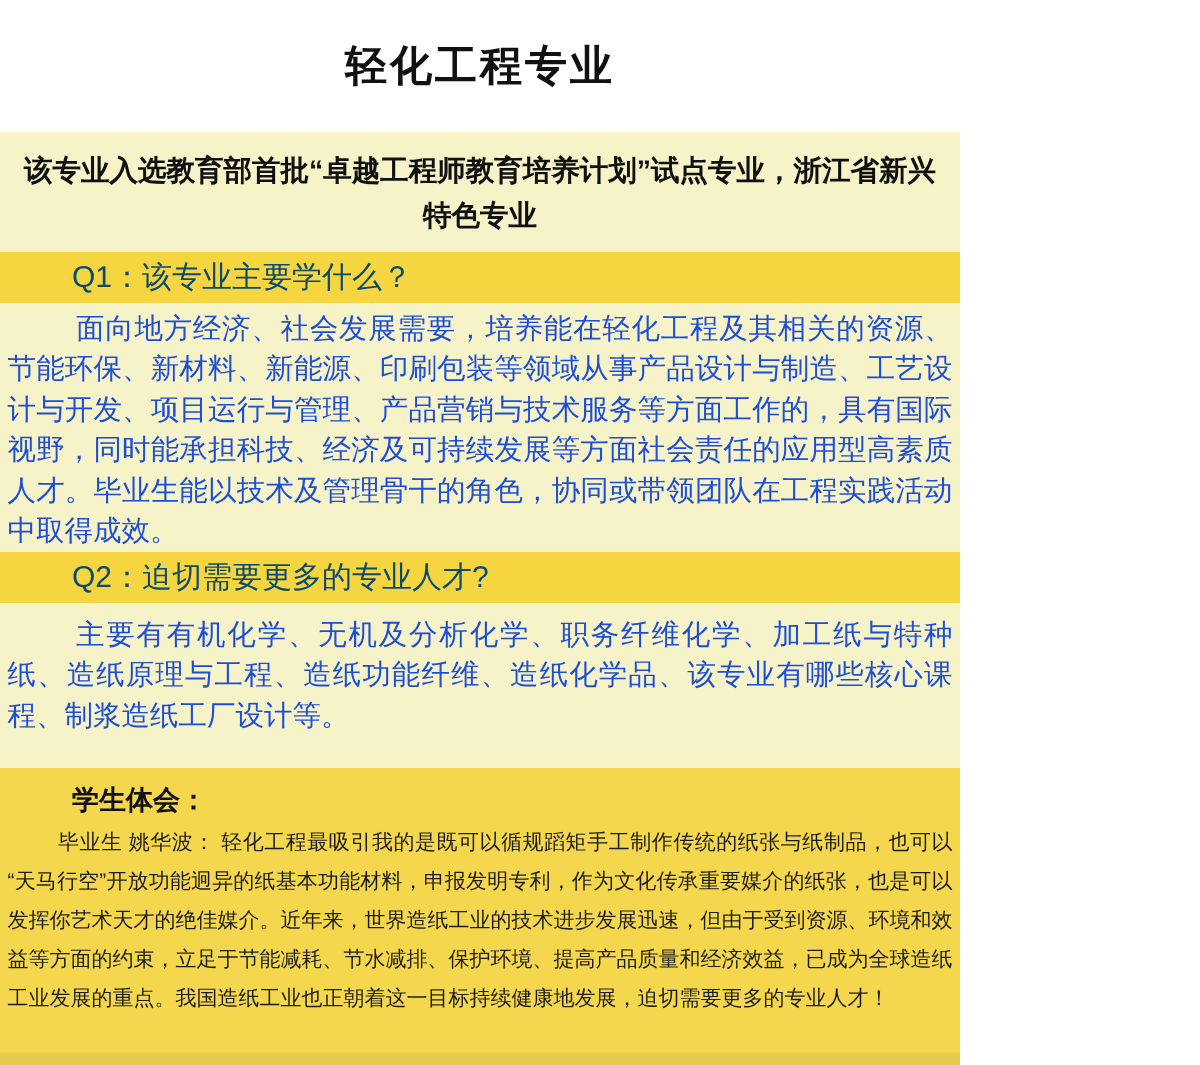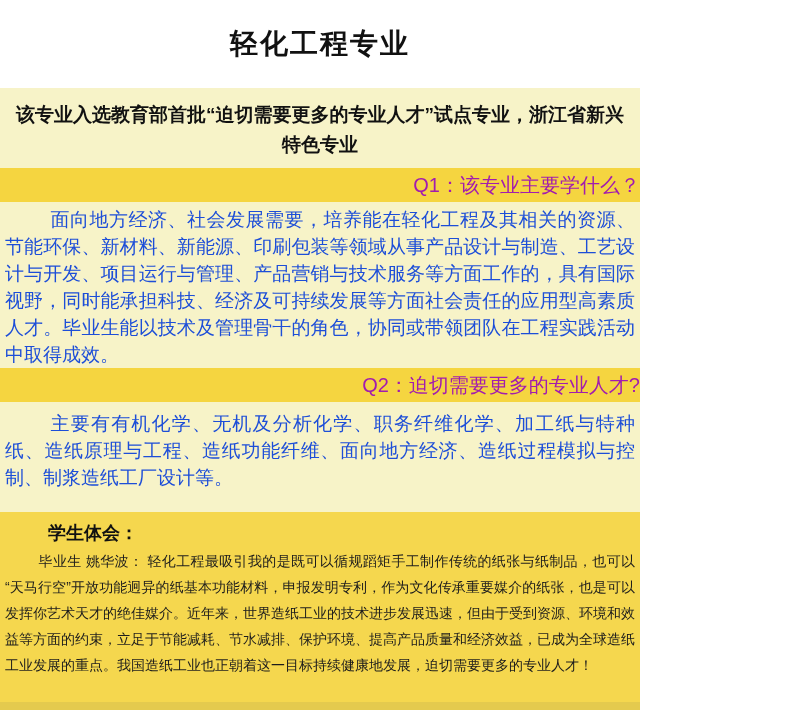--- a/index.html
+++ b/index.html
@@ -29,21 +29,21 @@
   
   .qa-area{
     height:424px;background:var(--light-bg);overflow:hidden;
   }
   .intro{
     margin:12px 8px 0;line-height:30px;
     font-size:19px;font-weight:bold;text-align:center;color:#111;
   }
   .qbar{
     height:34px;line-height:34px;background:var(--bar-bg);
-    padding-left:48px;font-size:20px;color:#a21caf;text-align:right;
+    padding-left:48px;font-size:20px;color:#0c4a6e;
   }
   .qbar.first{margin-top:8px;}
   .answer{
     font-size:19px;line-height:27px;text-align:justify;
     text-indent:2.4em;padding:0 5px;color:#1d4ed8;
   }
   .answer.a1{margin-top:4px;}
   .answer.a2{margin-top:8px;margin-bottom:8px;}
   .answer.a3{margin-top:12px;}
 
@@ -66,31 +66,31 @@
 </head>
 <body>
 
 <div class="page">
 
   <header class="title-band">
     <h1>轻化工程专业</h1>
   </header>
 
   <section class="qa-area">
-    <p class="intro">该专业入选教育部首批“迫切需要更多的专业人才”试点专业，浙江省新兴特色专业</p>
+    <p class="intro">该专业入选教育部首批“卓越工程师教育培养计划”试点专业，浙江省新兴特色专业</p>
 
     <div class="qbar first">
       <span>Q1：该专业主要学什么？</span>
     </div>
     <p class="answer a1">面向地方经济、社会发展需要，培养能在轻化工程及其相关的资源、节能环保、新材料、新能源、印刷包装等领域从事产品设计与制造、工艺设计与开发、项目运行与管理、产品营销与技术服务等方面工作的，具有国际视野，同时能承担科技、经济及可持续发展等方面社会责任的应用型高素质人才。毕业生能以技术及管理骨干的角色，协同或带领团队在工程实践活动中取得成效。</p>
 
     <div class="qbar">
       <span>Q2：迫切需要更多的专业人才?</span>
     </div>
-    <p class="answer a2">主要有有机化学、无机及分析化学、职务纤维化学、加工纸与特种纸、造纸原理与工程、造纸功能纤维、面向地方经济、造纸过程模拟与控制、制浆造纸工厂设计等。</p>
+    <p class="answer a2">主要有有机化学、无机及分析化学、职务纤维化学、加工纸与特种纸、造纸原理与工程、造纸功能纤维、造纸化学品、该专业有哪些核心课程、制浆造纸工厂设计等。</p>
 
   </section>
 
   <section class="student-area">
     <p class="student-heading">学生体会：</p>
     <p class="student-body">毕业生 姚华波： 轻化工程最吸引我的是既可以循规蹈矩手工制作传统的纸张与纸制品，也可以“天马行空”开放功能迥异的纸基本功能材料，申报发明专利，作为文化传承重要媒介的纸张，也是可以发挥你艺术天才的绝佳媒介。近年来，世界造纸工业的技术进步发展迅速，但由于受到资源、环境和效益等方面的约束，立足于节能减耗、节水减排、保护环境、提高产品质量和经济效益，已成为全球造纸工业发展的重点。我国造纸工业也正朝着这一目标持续健康地发展，迫切需要更多的专业人才！</p>
   </section>
 
   <div class="bottom-strip"></div>
 

